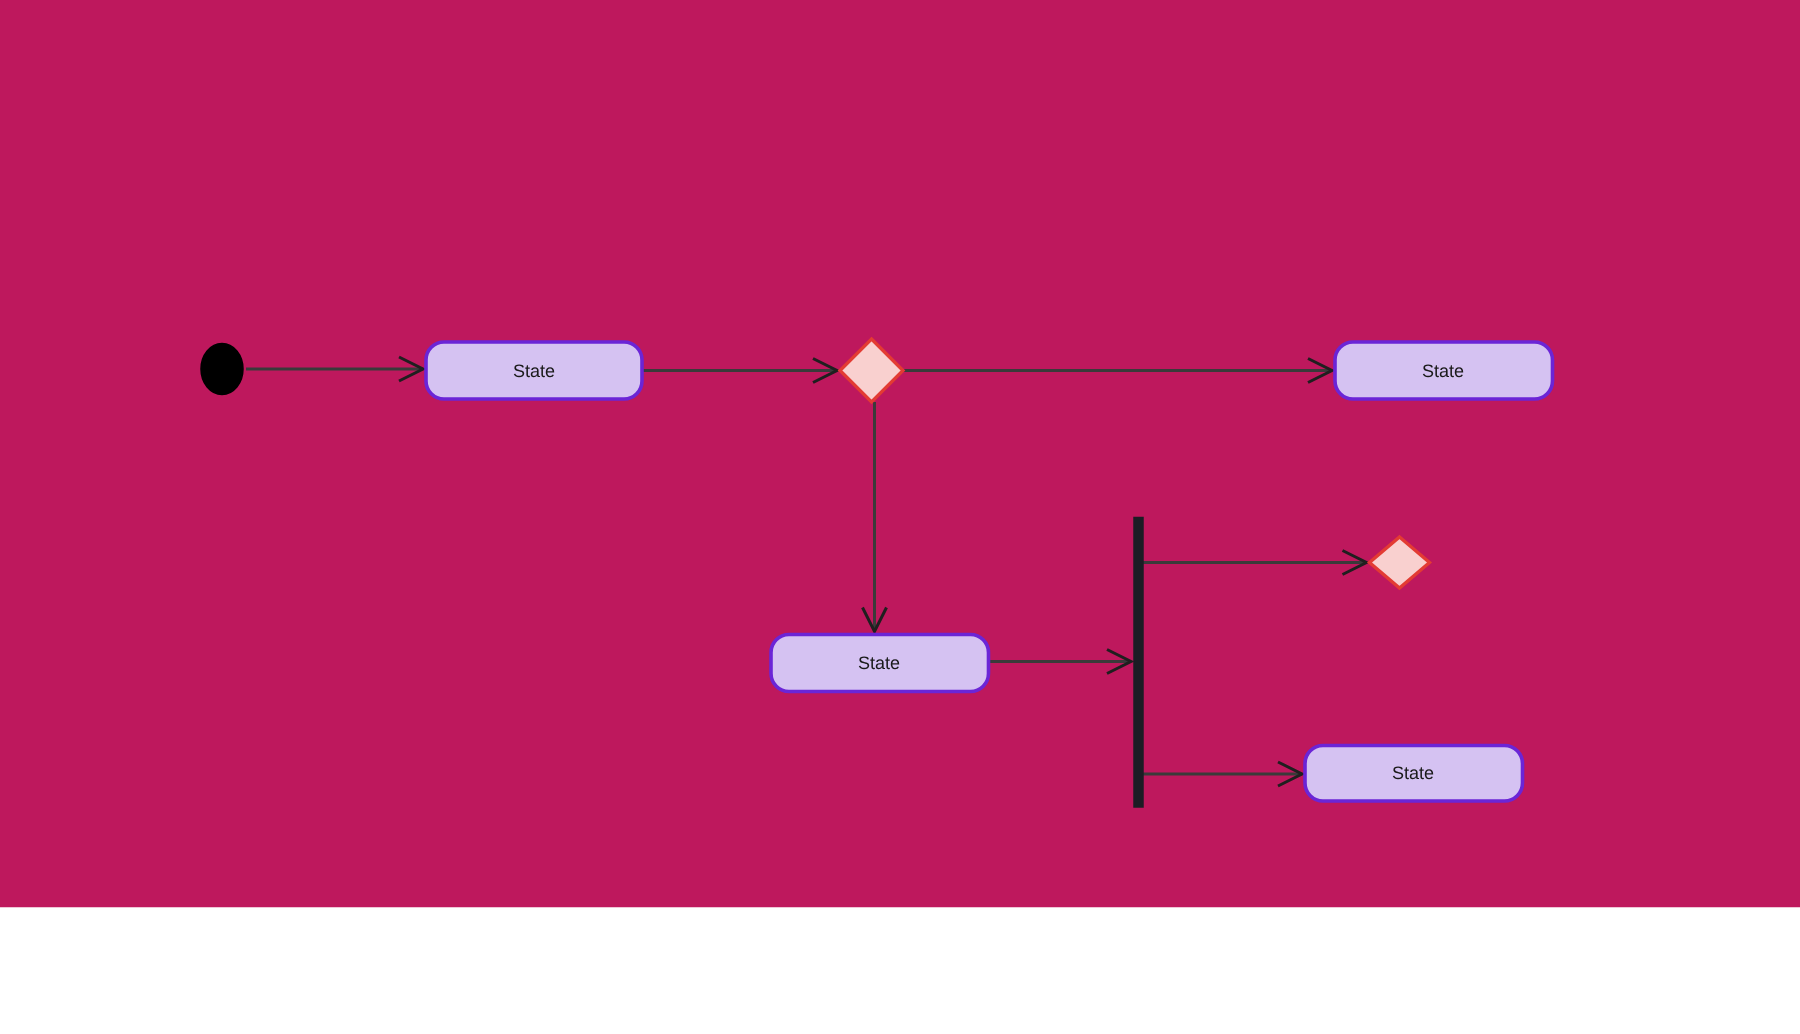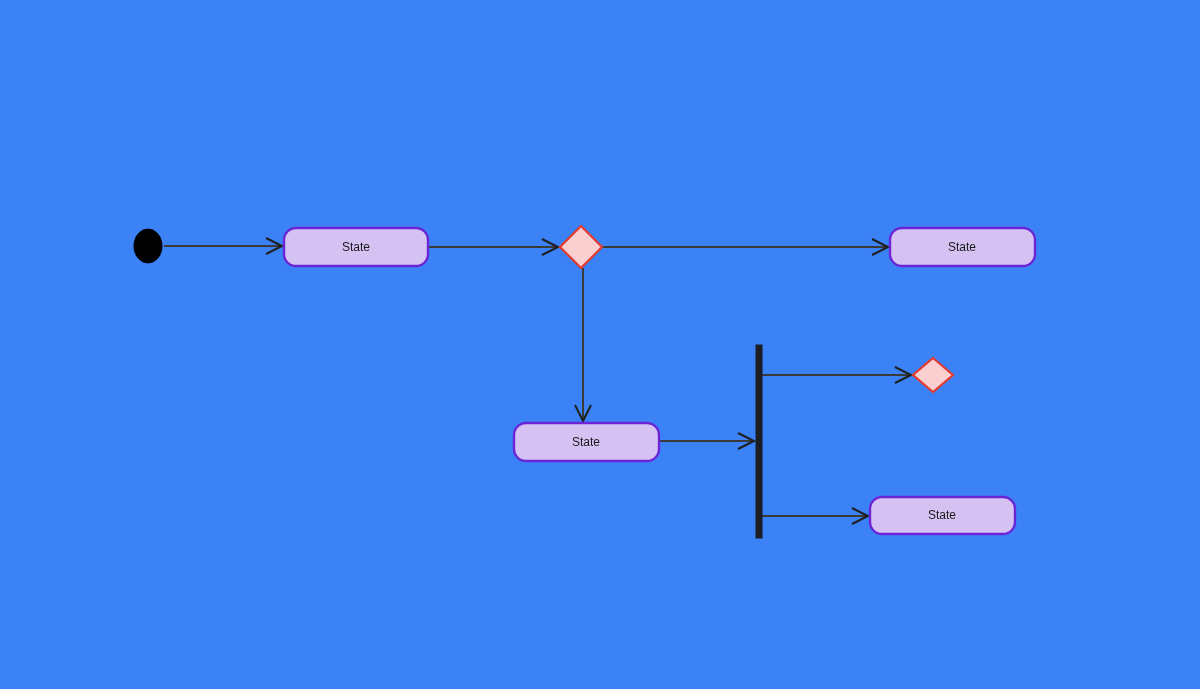--- a/index.html
+++ b/index.html
@@ -7,22 +7,22 @@
     margin: 0;
     padding: 0;
     background: #ffffff;
   }
   body {
     font-family: "Liberation Sans", sans-serif;
   }
   #canvas {
     position: relative;
     width: 1200px;
-    height: 689px;
-    background: #3b82f6;
+    height: 605px;
+    background: #be185d;
     overflow: hidden;
   }
   #diagram-svg {
     position: absolute;
     top: 0;
     left: 0;
     width: 1200px;
     height: 689px;
     display: block;
   }

